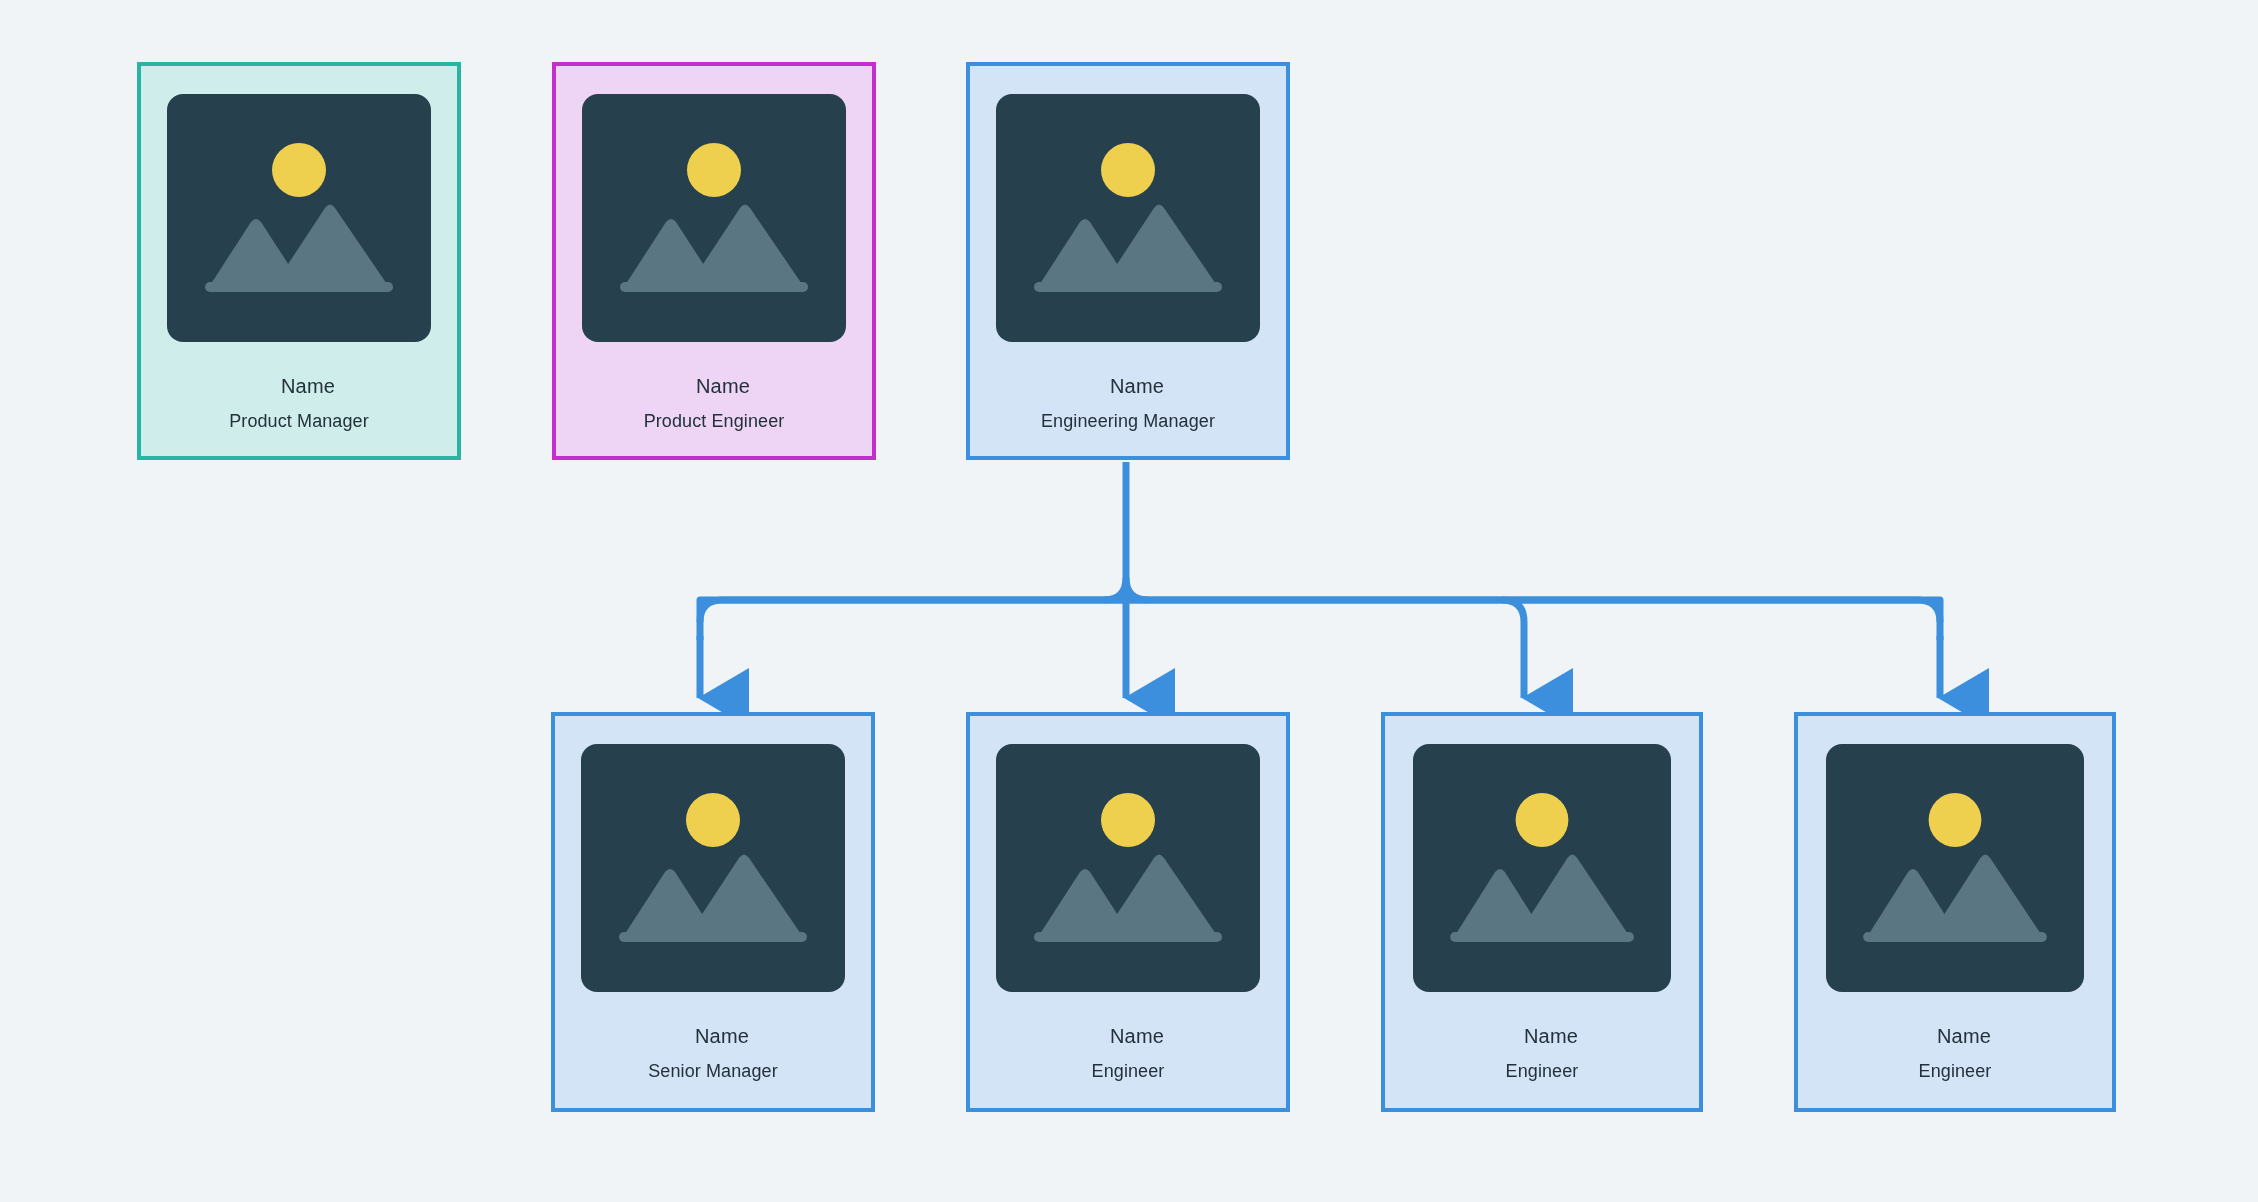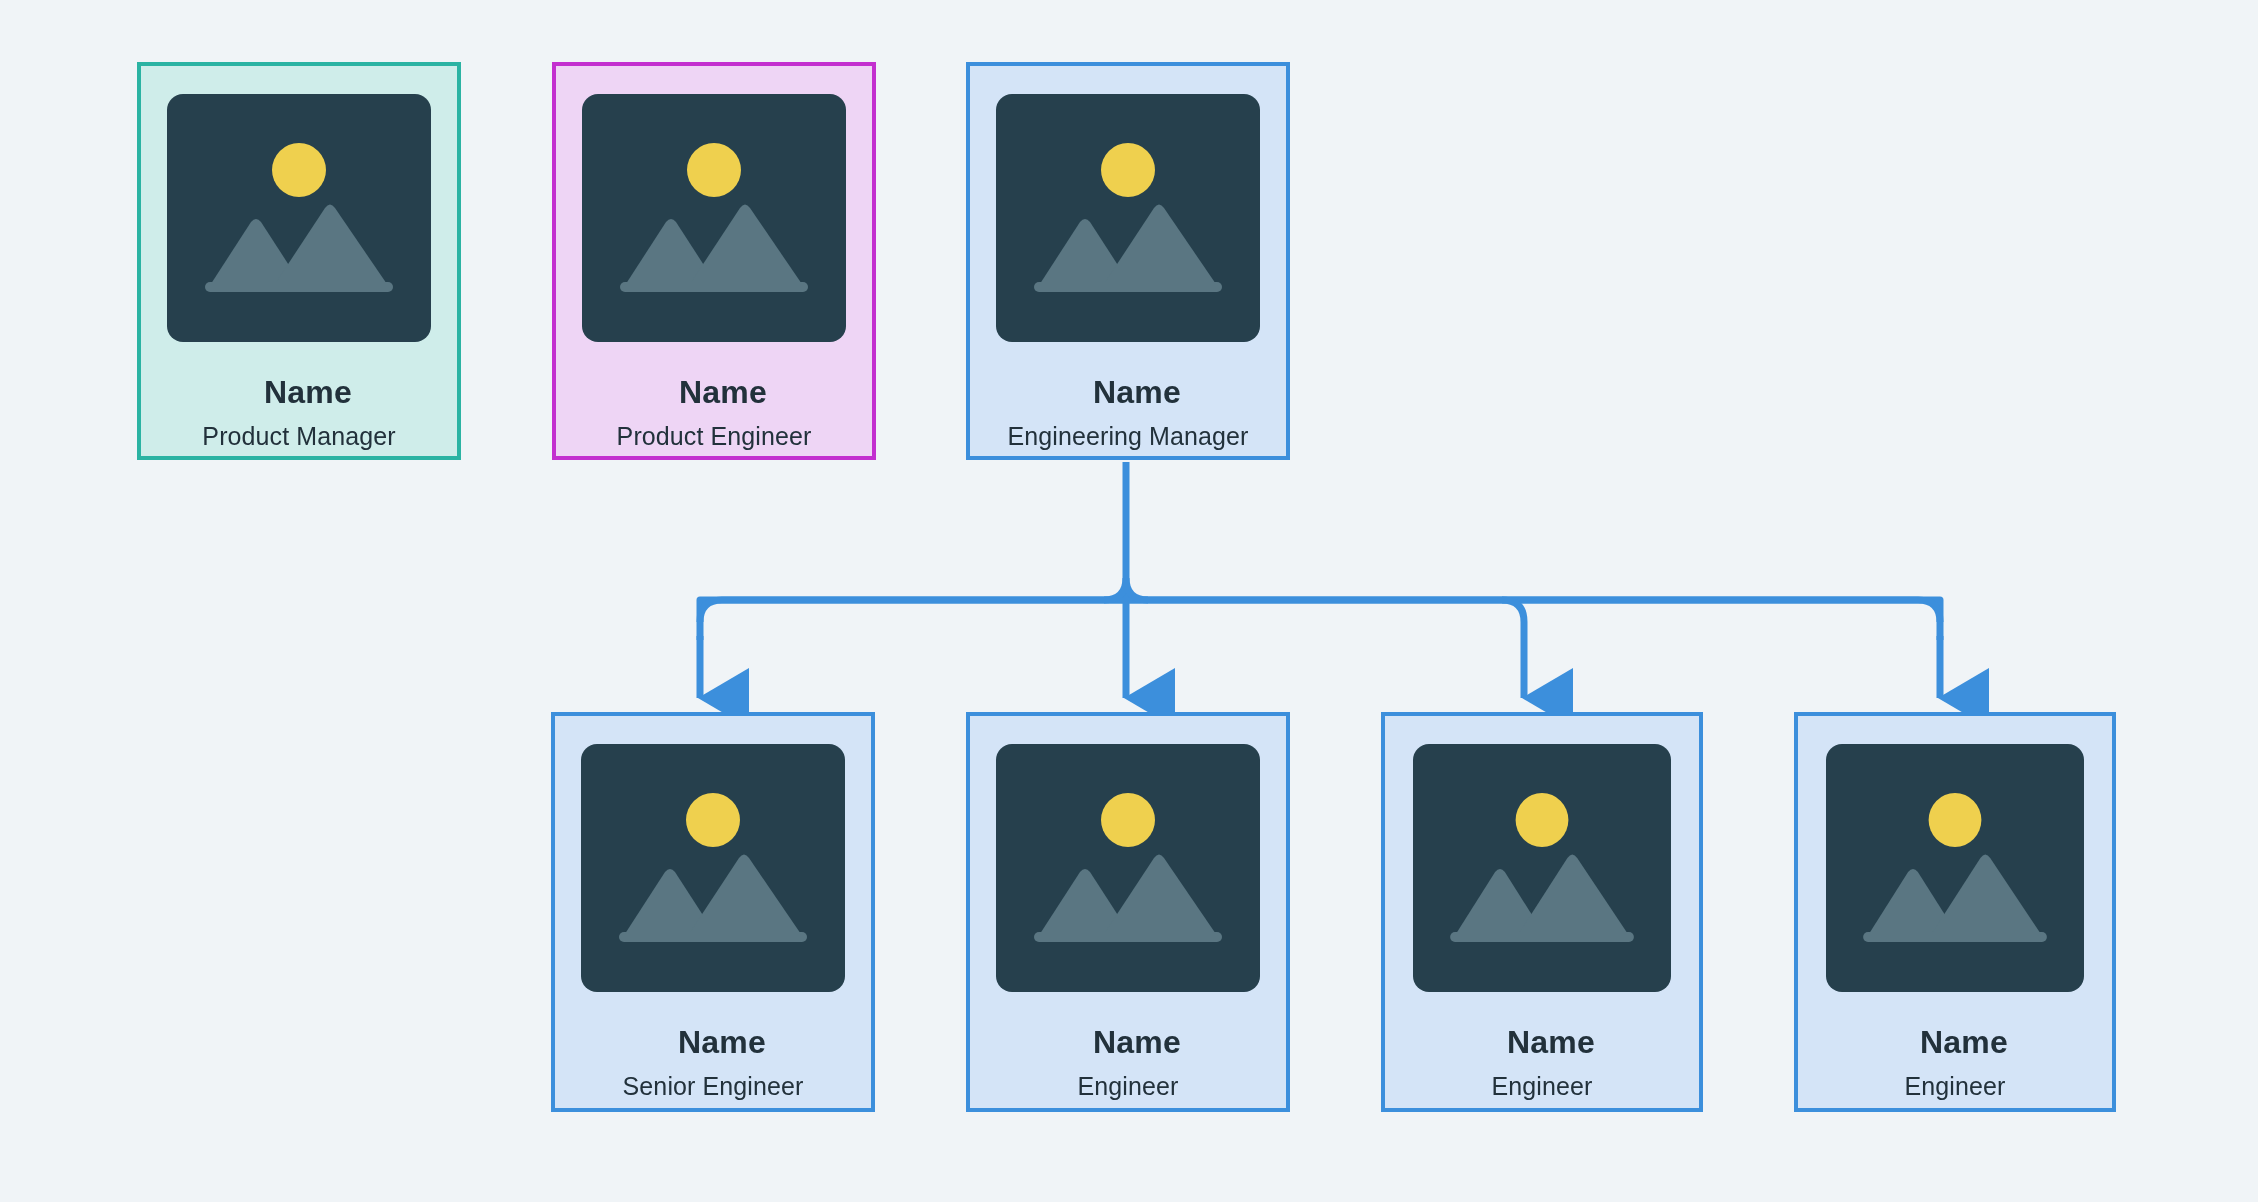--- a/index.html
+++ b/index.html
@@ -38,29 +38,29 @@
     overflow: hidden;
     flex: none;
   }
   .thumb svg { display: block; width: 100%; height: 100%; }
   .card-text {
     width: 100%;
     text-align: center;
     color: #22313B;
   }
   .card-name {
-    font-weight: bold;
-    font-size: 32px;
+    font-weight: normal;
+    font-size: 20px;
     line-height: 1.0;
     letter-spacing: 0.2px;
     padding-left: 18px;
   }
   .card-role {
     font-weight: normal;
-    font-size: 25px;
+    font-size: 18px;
     line-height: 1.0;
     letter-spacing: 0.1px;
     margin-top: 16px;
   }
 </style>
 </head>
 <body>
 
 <div id="canvas">
 
@@ -135,21 +135,21 @@
     <div class="thumb" style="width: 264px; height: 248px; margin-top: 28px;">
       <svg viewBox="0 0 264 248" preserveAspectRatio="none" xmlns="http://www.w3.org/2000/svg">
         <circle cx="132" cy="76" r="27" fill="#EFD04E"></circle>
         <path d="M40,196 L84,128 Q89,122 94,128 L138,196 Z" fill="#5A7682"></path>
         <path d="M104,196 L158,114 Q163,107 168,114 L224,196 Z" fill="#5A7682"></path>
         <rect x="38" y="188" width="188" height="10" rx="5" fill="#5A7682"></rect>
       </svg>
     </div>
     <div class="card-text" style="margin-top: 34px;">
       <div class="card-name">Name</div>
-      <div class="card-role">Senior Engineer</div>
+      <div class="card-role">Senior Manager</div>
     </div>
   </div>
 
   <div class="card" style="left: 966px; top: 712px; width: 324px; height: 400px; border-color: rgb(60, 143, 220); background: rgb(212, 228, 247);">
     <div class="thumb" style="width: 264px; height: 248px; margin-top: 28px;">
       <svg viewBox="0 0 264 248" preserveAspectRatio="none" xmlns="http://www.w3.org/2000/svg">
         <circle cx="132" cy="76" r="27" fill="#EFD04E"></circle>
         <path d="M40,196 L84,128 Q89,122 94,128 L138,196 Z" fill="#5A7682"></path>
         <path d="M104,196 L158,114 Q163,107 168,114 L224,196 Z" fill="#5A7682"></path>
         <rect x="38" y="188" width="188" height="10" rx="5" fill="#5A7682"></rect>

